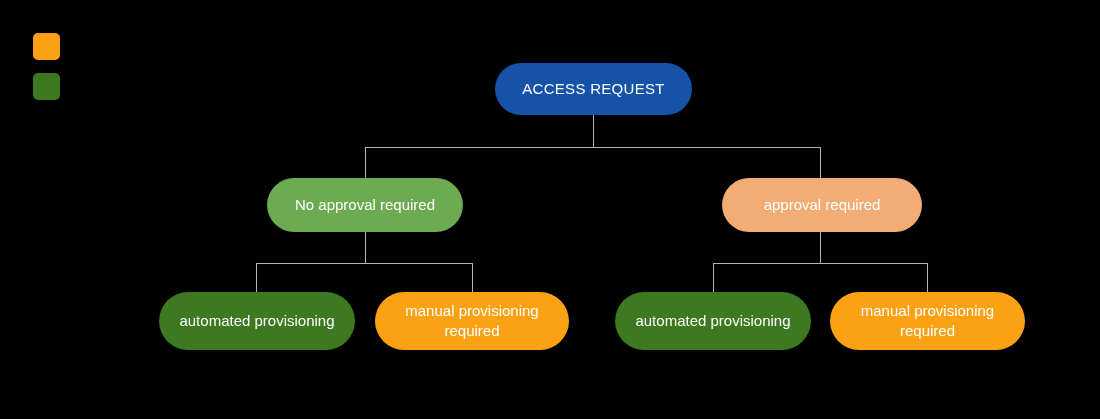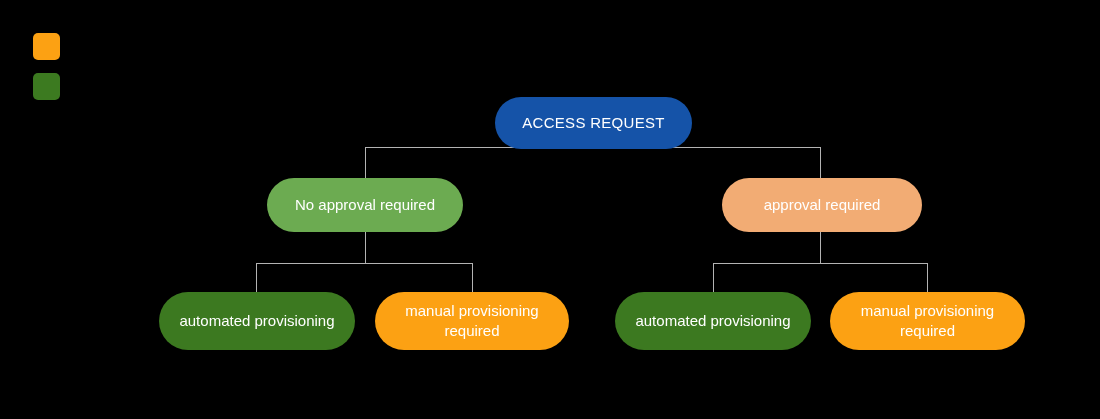--- a/index.html
+++ b/index.html
@@ -34,21 +34,20 @@
     font-size: 15px;
     line-height: 20px;
     box-sizing: border-box;
     padding: 0 18px;
   }
   .node.root {
     left: 495px; top: 63px; width: 197px; height: 52px;
     border-radius: 26px;
     font-weight: 500;
     letter-spacing: 0.3px;
-    margin-top: 34px;
   }
   .node.lvl2 { top: 178px; height: 54px; border-radius: 27px; }
   .node.b1 { left: 267px; width: 196px; text-align: center; }
   .node.b2 { left: 722px; width: 200px; }
   .node.lvl3 { top: 292px; height: 58px; border-radius: 29px; }
   .node.c1 { left: 159px; width: 196px; }
   .node.c2 { left: 375px; width: 194px; }
   .node.c3 { left: 615px; width: 196px; }
   .node.c4 { left: 830px; width: 195px; }
 

